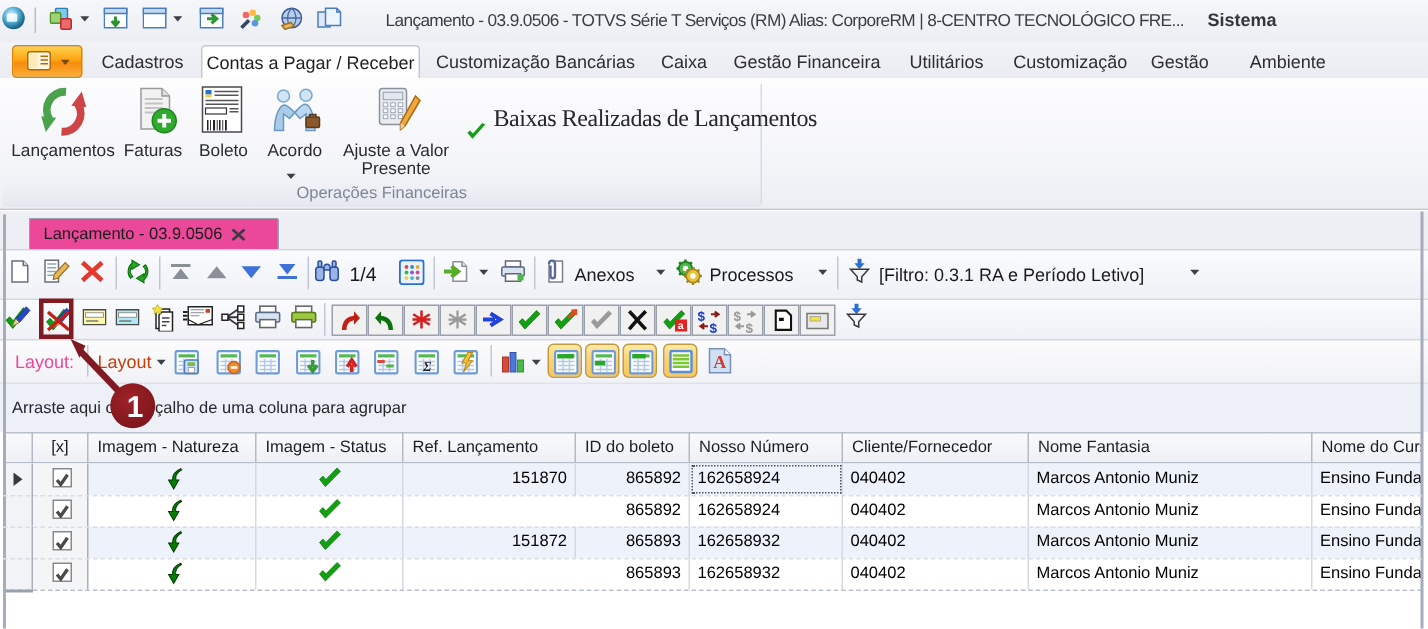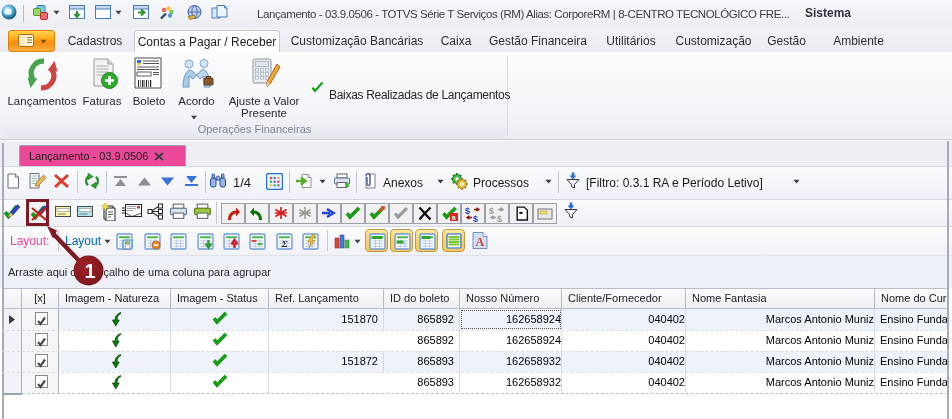--- a/index.html
+++ b/index.html
@@ -35,21 +35,21 @@
 
 #groupby{left:0;top:255px;width:952px;height:33px;background:#eef0f7;border-top:1px solid #e0e2ea;}
 #groupby span{position:absolute;left:8px;top:10px;font-size:11px;color:#26262c;}
 #ghead{left:2px;top:288px;width:946px;height:21px;background:linear-gradient(#f9fafb,#eef0f4);border-top:1px solid #b9bfca;border-bottom:1px solid #b9bfca;}
 .hc{position:absolute;top:0;height:20px;border-right:1px solid #b4bac5;font-size:11px;color:#1c1c22;line-height:20px;padding-left:6px;white-space:nowrap;overflow:hidden;}
 .row{position:absolute;left:2px;width:946px;height:21px;}
 .cell{position:absolute;top:0;height:21px;line-height:20px;font-size:11px;color:#000;white-space:nowrap;overflow:hidden;border-right:1px solid #d4d9e2;}
 .r-odd{background:#eef2fa;padding-left:28px;}
 .r-even{background:#ffffff;}
 .num{text-align:right;padding-right:5px;}
-.txt{padding-left:5px;text-align:right;}
+.txt{padding-left:5px;}
 
 #lborder{left:2px;top:143px;width:2px;height:276px;background:#a6acba;}
 #rborder{left:947px;top:141px;width:2px;height:278px;background:#a6acba;}
 .chk{position:absolute;width:13px;height:13px;background:#fff;border:1px solid #898989;}
 </style></head>
 <body>
 <div id="app">
 <svg width="0" height="0" style="position:absolute;">
 <defs>
 <symbol id="garrow" viewBox="0 0 16 16">
@@ -237,21 +237,21 @@
         <rect x="14.5" y="20.5" width="3" height="2.6"></rect>
         <rect x="19.5" y="20.5" width="3" height="2.6"></rect>
 </g>
 <path d="M31 8 L34 11 L24 28 L21 30.5 L21 26 Z" fill="#f0a83a" stroke="#a86a14"></path>
 <path d="M21 26 L24 28 L21 30.5 Z" fill="#e8d0a8"></path>
 </svg>
 <div class="abs bigbtn" style="left:224px;width:80px;">Ajuste a Valor<br>Presente</div>
 <svg class="abs" style="left:311px;top:82px;" width="13" height="12">
       <path d="M0.5 6.5 L4 10.5 L12.5 1 L10.5 0 L4.3 7 L2.3 5 Z" fill="#12a012"></path>
     </svg>
-<div class="abs" style="left:329px;top:88px;font-size:12px;letter-spacing:-0.3px;color:#26262c;">Baixas Realizadas de Lançamentos</div>
+<div class="abs" style="left:329px;top:71px;font-size:16px;letter-spacing:-0.3px;color:#26262c;font-family:Liberation Serif, serif;">Baixas Realizadas de Lançamentos</div>
 <div class="abs" id="docbar"></div>
 <div class="abs" id="doctab">
       <span>Lançamento - 03.9.0506</span>
 <svg style="position:absolute;left:134px;top:6px;" width="10" height="9">
         <path d="M1 1 L9 8 M9 1 L1 8" stroke="#3a3a42" stroke-width="1.8"></path>
       </svg>
     </div>
 <div class="abs" id="tb1"></div>
 <div class="abs" id="tb2"></div>
 <div class="abs" id="tb3"></div>
@@ -449,21 +449,21 @@
 <div class="abs tbtn2" style="left:533px;"><svg width="16" height="12" style="margin:4px 0 0 3px;" viewBox="0 0 16 12">
         <rect x="1" y="1" width="14" height="10" fill="#e8e8e8" stroke="#777"></rect>
         <rect x="3" y="3" width="7" height="3" fill="#f2e23a" stroke="#999" stroke-width="0.5"></rect>
       </svg></div>
 <svg class="abs" style="left:563px;top:201px;" width="16" height="19">
       <use href="#funnel"></use>
     </svg>
 
 <div class="abs" style="left:10px;top:234px;font-size:12px;color:#ec4899;">Layout:</div>
 <div class="abs tsep" style="left:58px;top:230px;height:21px;"></div>
-<div class="abs" style="left:65px;top:234px;font-size:12px;color:#0369a1;">Layout</div>
+<div class="abs" style="left:65px;top:234px;font-size:12px;color:#c2410c;">Layout</div>
 <svg class="abs" style="left:104px;top:239px;" width="7" height="5">
       <use href="#caret"></use>
     </svg>
 <svg class="abs" style="left:116px;top:233px;" width="17" height="17">
       <use href="#tblicon"></use>
       <rect x="7" y="7" width="9" height="9" rx="1" fill="#cfe0f5" stroke="#4a7ebb"></rect>
       <rect x="9" y="8.5" width="5" height="2.5" fill="#7cb84c"></rect>
       <rect x="9.5" y="12" width="4" height="3.5" fill="#fff" stroke="#888" stroke-width="0.5"></rect>
     </svg>
 <svg class="abs" style="left:144px;top:233px;" width="17" height="17">

